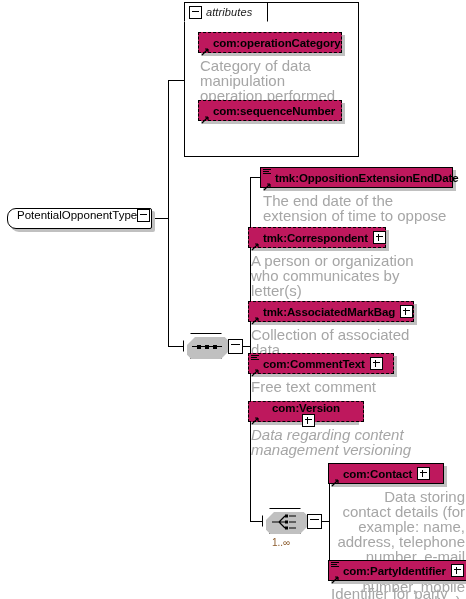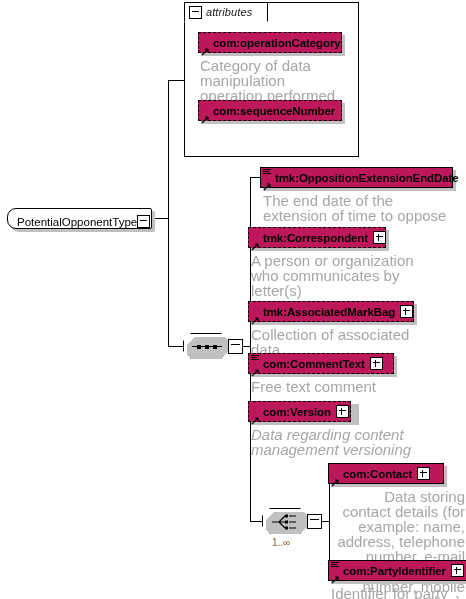--- a/index.html
+++ b/index.html
@@ -115,21 +115,21 @@
     letter-spacing:0px;
   }
 
   
   .root-node{
     position:absolute;
     border:1px solid #000;
     background:#fff;
     height:21px;
     border-radius:9px 2px 2px 9px;
-    display:flex;align-items:flex-end;
+    display:flex;align-items:flex-start;
     padding:0 3px 0 9px;
     box-sizing:border-box;
     z-index:2;
   }
   .root-node .name{
     font-size:11.5px;color:#000;white-space:nowrap;
   }
   .root-shadow{
     position:absolute;background:#c0c0c0;border-radius:9px 2px 2px 9px;z-index:1;
   }
@@ -283,21 +283,21 @@
           <path d="M1 8 L7 2 M7 2 L4 2 M7 2 L7 5" stroke="#000" stroke-width="1.2" fill="none"></path>
         </svg>
     </span>
     <span class="name">com:CommentText</span>
     <span class="toggle plus"></span>
   </div>
   <div class="desc" style="left:251px;top:379px;width:180px;">Free text comment</div>
 
   <div class="hline dashed" style="left:250px;top:411px;width:11px;"></div>
   <div class="shadow" style="left:251px;top:404px;width:108px;height:21px;"></div>
-  <div class="node dashed" style="left:248px;top:401px;width:103px;">
+  <div class="node dashed" style="left:248px;top:401px;width:116px;flex-direction:column;">
     <span class="ico-arrow">
       <svg width="9" height="9" viewBox="0 0 9 9">
           <path d="M1 8 L7 2 M7 2 L4 2 M7 2 L7 5" stroke="#000" stroke-width="1.2" fill="none"></path>
         </svg>
     </span>
     <span class="name">com:Version</span>
     <span class="toggle plus"></span>
   </div>
   <div class="desc" style="left:251px;top:427px;width:180px;font-style:italic;">Data regarding content management versioning</div>
 

